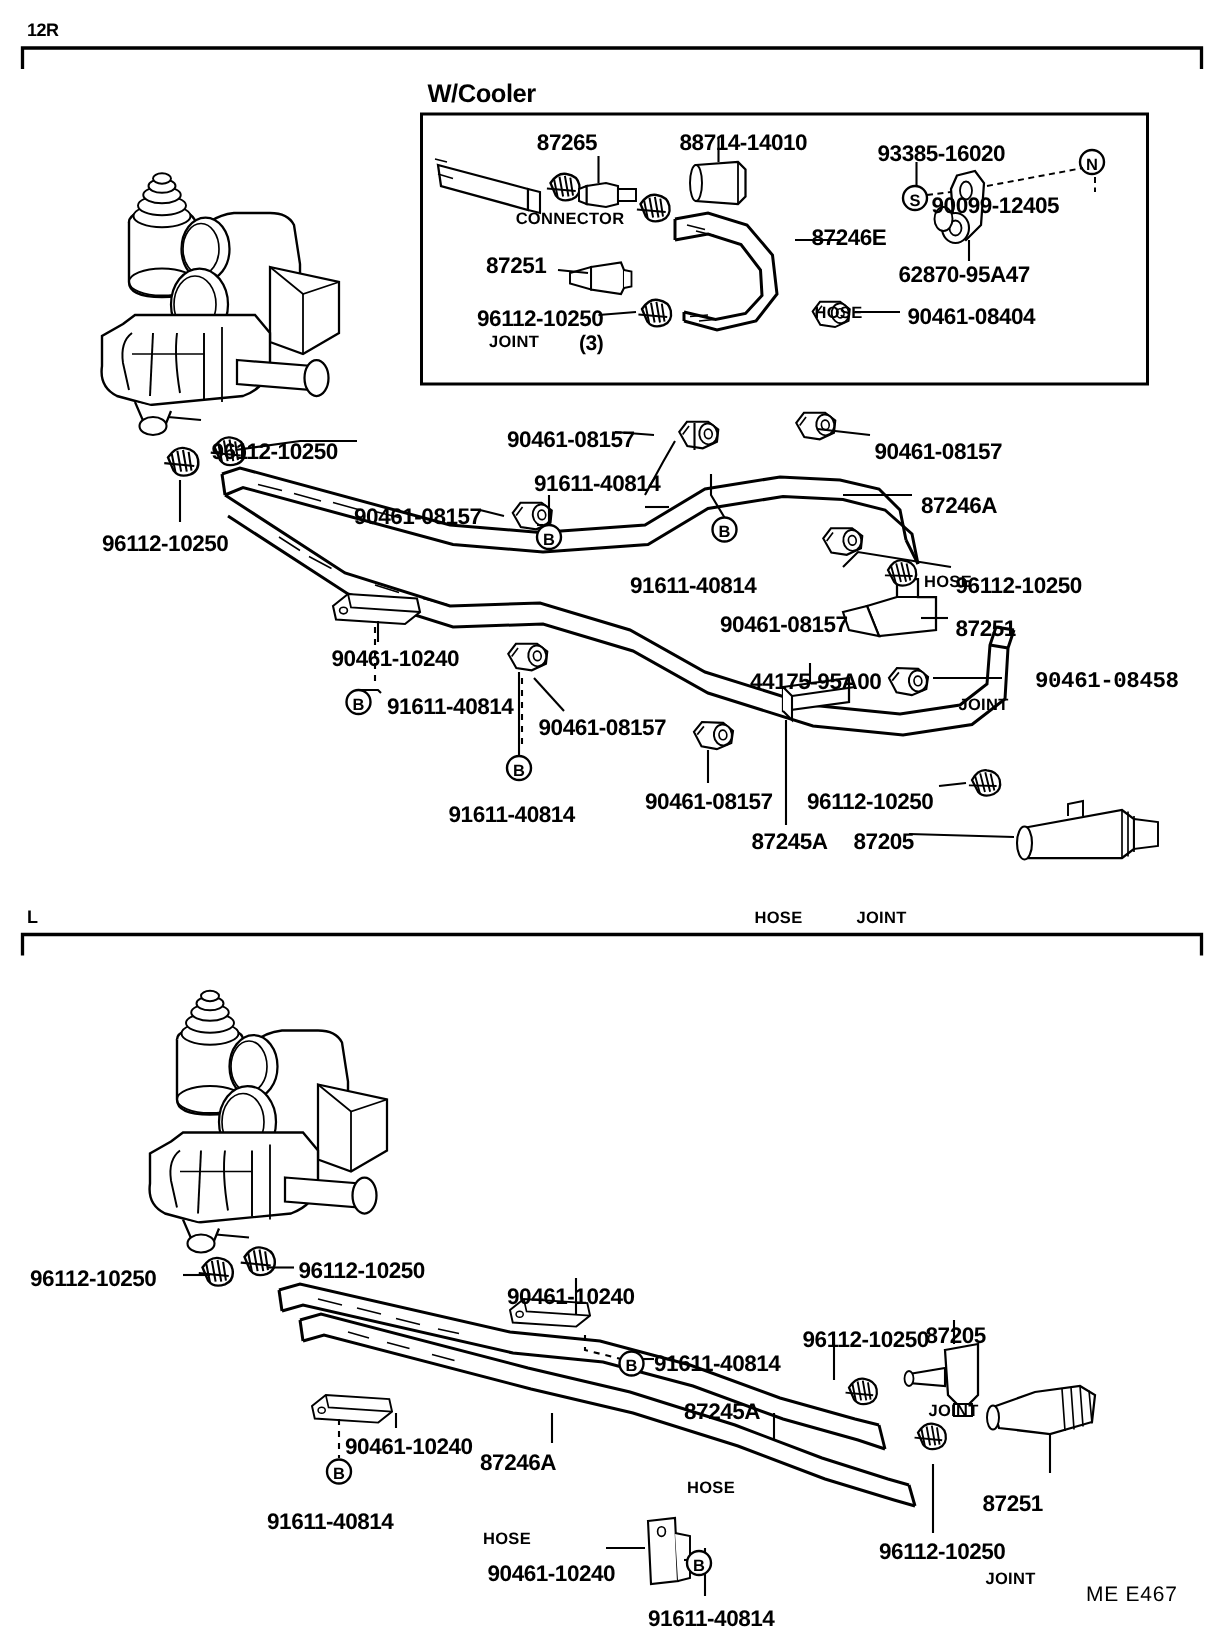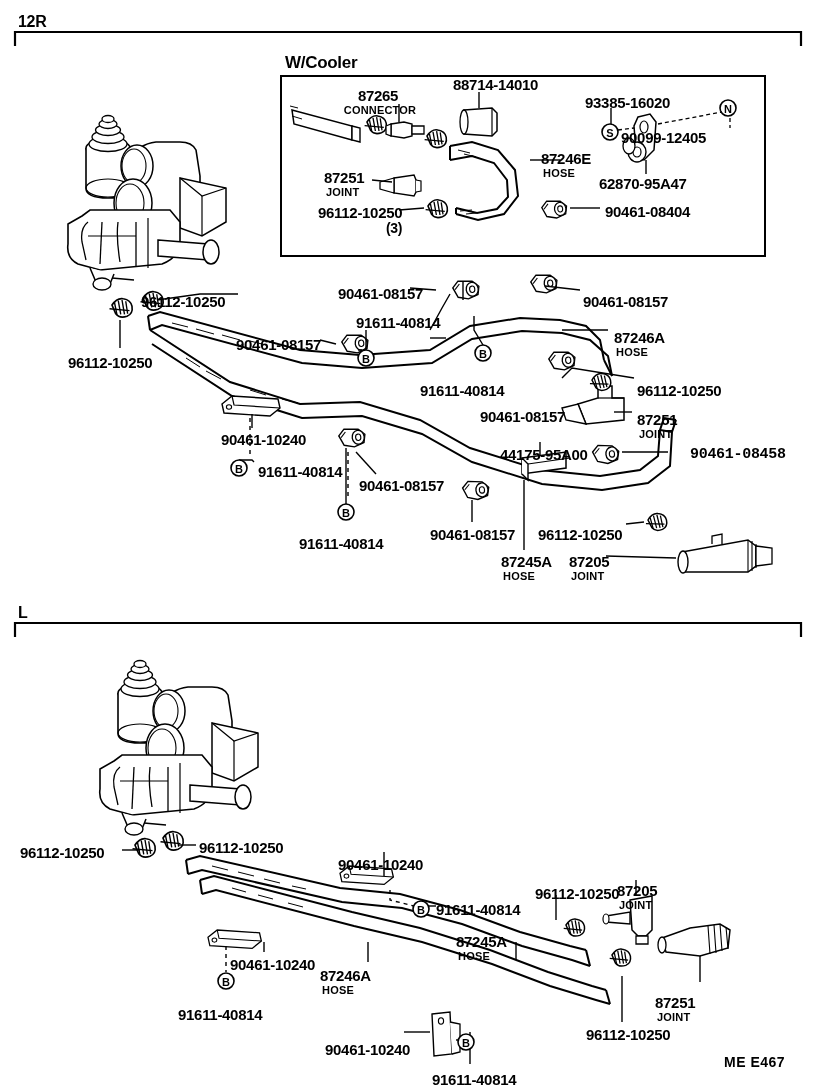--- a/index.html
+++ b/index.html
@@ -16,24 +16,24 @@
   .lbl{
     position:absolute;
     font-family:"Liberation Sans", sans-serif;
     font-weight:bold;
     white-space:nowrap;
     letter-spacing:-0.3px;
     line-height:1;
     -webkit-font-smoothing:none;
   }
   .lbl.p   {font-size:15px;}
-  .lbl.sub {font-size:11px;letter-spacing:0.2px;}
-  .lbl.sec {font-size:16px;font-weight:bold;}
+  .lbl.sub {font-size:11px;letter-spacing:0.2px;margin-top:36px;}
+  .lbl.sec {font-size:12px;font-weight:bold;}
   .lbl.wc  {font-size:17px;font-weight:bold;}
-  .lbl.foot{font-size:14px;font-weight:bold;letter-spacing:0.5px;text-align:right;}
+  .lbl.foot{font-size:14px;font-weight:normal;letter-spacing:0.5px;text-align:right;}
   .lbl.qty {font-size:14px;font-weight:bold;}
   .ctr{transform:translateX(-50%);}
 </style>
 </head>
 <body>
 
 <div id="sheet">
 
   <svg class="layer" viewBox="0 0 816 1088" xmlns="http://www.w3.org/2000/svg">
     <defs>
@@ -408,21 +408,21 @@
         </g>
     </g>
   </svg>
 
   <div id="text-layer">
       <div class="lbl sec" style="left: 18px; top: 14px;">12R</div>
       <div class="lbl sec" style="left: 18px; top: 605px;">L</div>
       <div class="lbl wc" style="left: 285px; top: 54px;">W/Cooler</div>
       <div class="lbl p ctr" style="left: 378px; top: 88px;">87265</div>
       <div class="lbl sub ctr" style="left: 380px; top: 105px;">CONNECTOR</div>
-      <div class="lbl p" style="left: 453px; top: 77px;">88714-14010</div>
+      <div class="lbl p" style="left: 453px; top: 88px;">88714-14010</div>
       <div class="lbl p" style="left: 585px; top: 95px;">93385-16020</div>
       <div class="lbl p" style="left: 621px; top: 130px;">90099-12405</div>
       <div class="lbl p" style="left: 541px; top: 151px;">87246E</div>
       <div class="lbl sub" style="left: 543px; top: 168px;">HOSE</div>
       <div class="lbl p" style="left: 599px; top: 176px;">62870-95A47</div>
       <div class="lbl p" style="left: 324px; top: 170px;">87251</div>
       <div class="lbl sub" style="left: 326px; top: 187px;">JOINT</div>
       <div class="lbl p" style="left: 318px; top: 205px;">96112-10250</div>
       <div class="lbl p" style="left: 605px; top: 204px;">90461-08404</div>
       <div class="lbl qty" style="left: 386px; top: 221px;">(3)</div>

